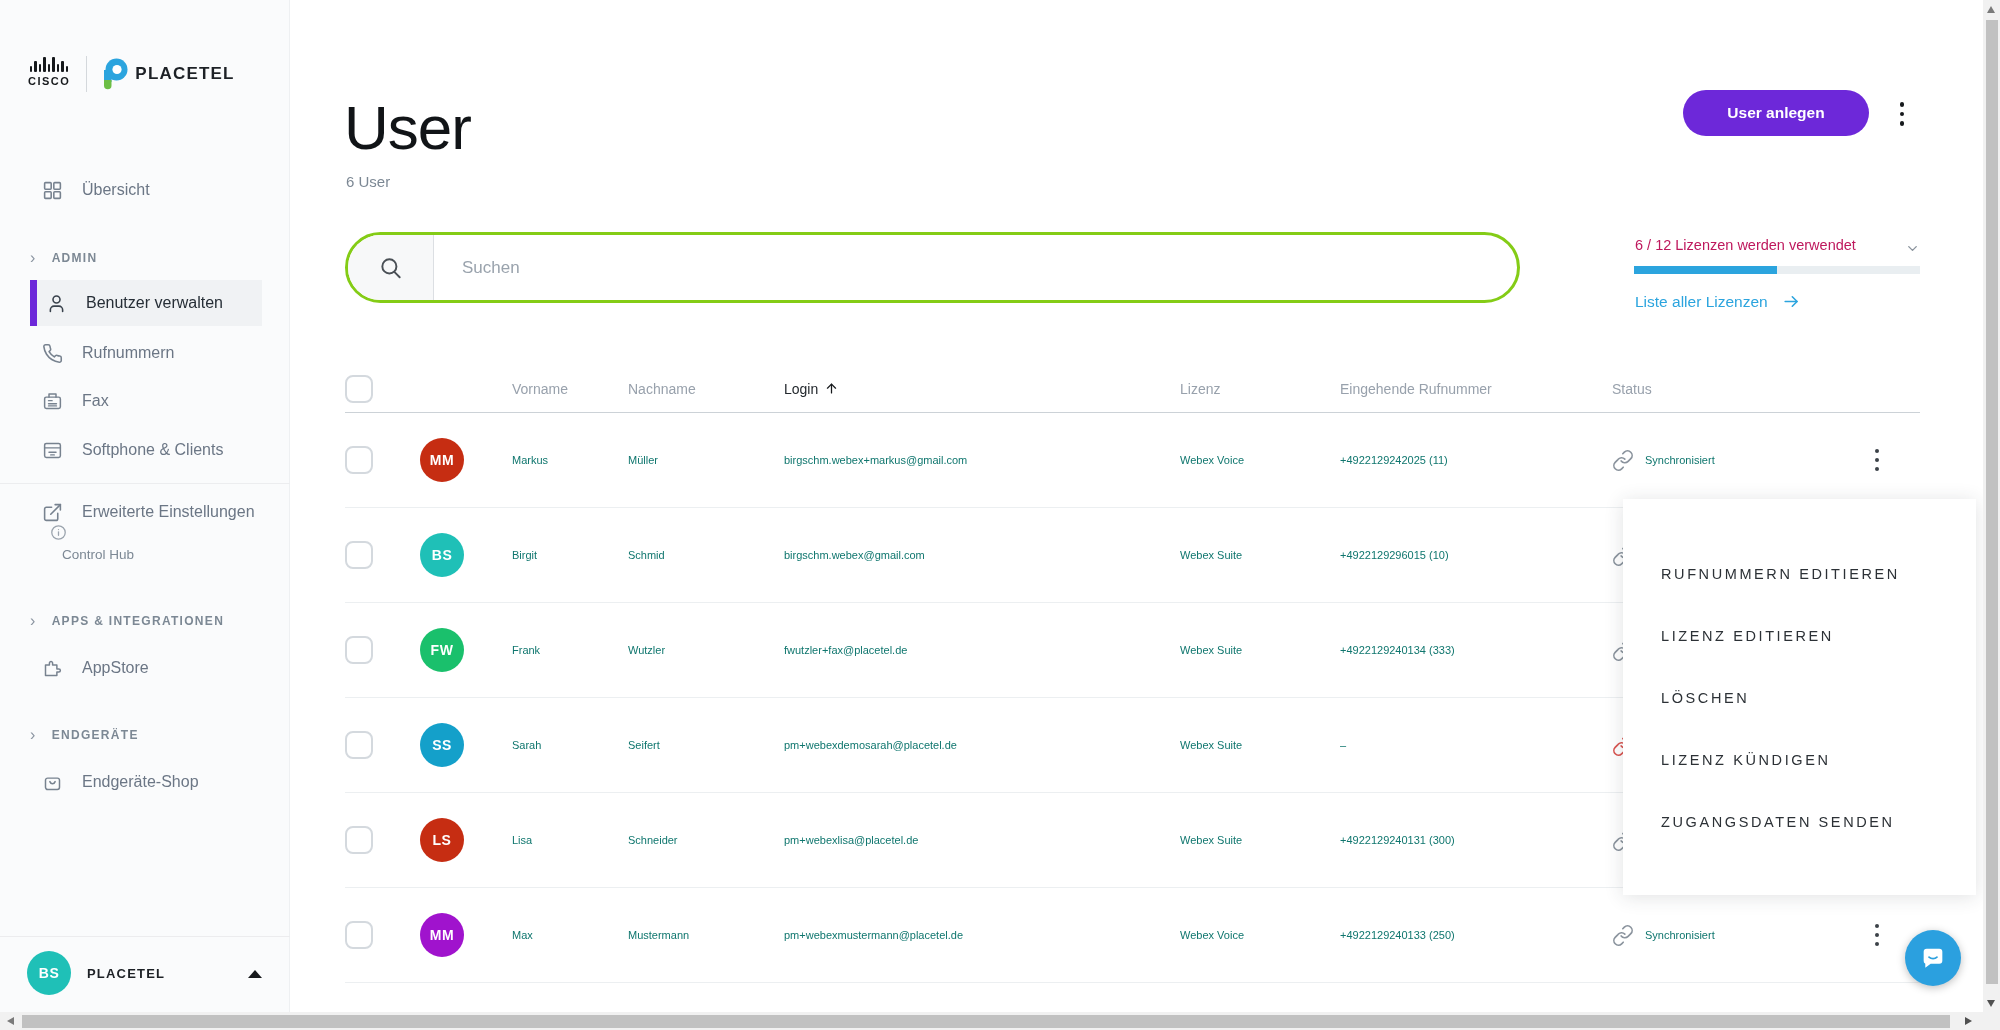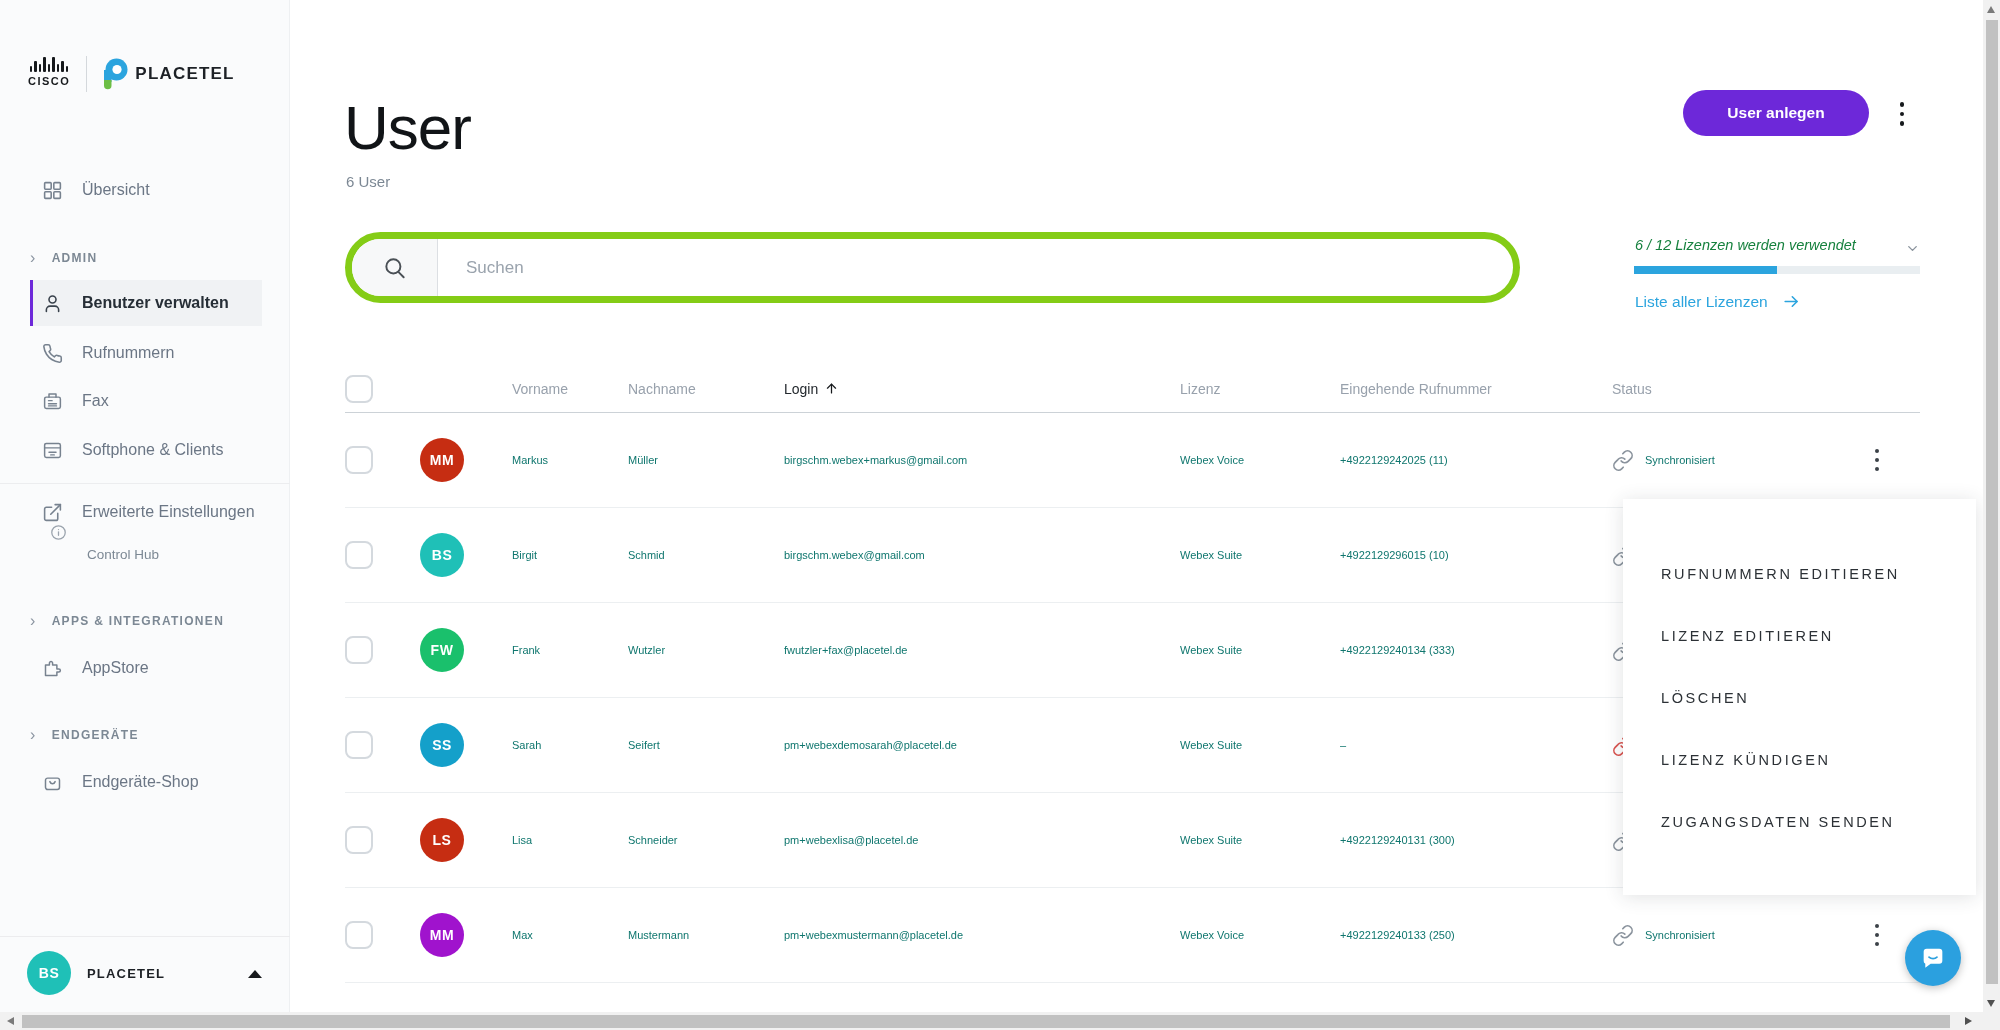--- a/index.html
+++ b/index.html
@@ -14,49 +14,49 @@
   .cisco-bars { display:flex; align-items:flex-end; gap:2px; height:16px; margin-bottom:3px; }
   .cisco-bars span { width:2.5px; background:#16191c; border-radius:1px; display:block; }
   .cisco-text { font-size:11px; font-weight:700; letter-spacing:1.5px; color:#16191c; }
   .logo-divider { width:1px; height:36px; background:#d4d8dc; margin-right:14px; }
   .placetel-logo { display:flex; align-items:center; gap:7px; }
   .p-mark { width:27px; height:32px; }
   .placetel-word { font-size:17px; font-weight:700; letter-spacing:1.2px; color:#1d2126; }
 
   .nav-item { position:absolute; left:0; width:290px; height:40px; display:flex; align-items:center; padding-left:42px; color:#6b7685; font-size:16px; cursor:pointer; }
   .nav-item .ic { width:21px; height:21px; margin-right:19px; flex:0 0 auto; color:#77828f; }
-  .nav-item.active { left:30px; width:232px; height:46px; background:#f0f2f4; border-left:3px solid #6d28d9; padding-left:9px; color:#262e36; font-weight:700; }
+  .nav-item.active { left:30px; width:232px; height:46px; background:#f0f2f4; border-left:7px solid #6d28d9; padding-left:9px; color:#262e36; font-weight:400; }
   .nav-item.active .ic { color:#39424c; }
   .section-head { position:absolute; left:30px; display:flex; align-items:center; gap:15px; color:#7c8894; font-size:12px; font-weight:700; letter-spacing:1.3px; cursor:pointer; }
   .section-head .chev { font-size:16px; font-weight:400; color:#8b95a1; line-height:1; }
   .side-divider { position:absolute; left:0; width:290px; height:1px; background:#ecedef; }
   .controlhub { position:absolute; left:50px; top:524px; color:#7c8894; }
   .controlhub .ic { width:17px; height:17px; color:#9aa3ad; }
-  .controlhub-label { font-size:13.5px; margin-left:37px; margin-top:2px; color:#7c8894; }
+  .controlhub-label { font-size:13.5px; margin-left:12px; margin-top:2px; color:#7c8894; }
   .account { position:absolute; left:0; top:936px; width:290px; height:76px; border-top:1px solid #ececee; }
   .account .avatar { position:absolute; left:27px; top:14px; width:44px; height:44px; border-radius:50%; color:#fff; font-size:14px; font-weight:700; line-height:44px; text-align:center; letter-spacing:.5px; }
   .account-name { position:absolute; left:87px; top:29px; font-size:13px; font-weight:700; letter-spacing:1.2px; color:#1d2126; }
   .caret-up { position:absolute; left:248px; top:33px; width:0; height:0; border-left:7px solid transparent; border-right:7px solid transparent; border-bottom:8px solid #16191c; }
 
   
   .page-title { position:absolute; left:344px; top:92px; font-size:62px; font-weight:300; letter-spacing:-1px; color:#111417; }
   .page-subtitle { position:absolute; left:346px; top:173px; font-size:15px; color:#7c8894; }
   .create-btn { position:absolute; left:1683px; top:90px; width:186px; height:46px; border:none; border-radius:23px; background:#6d28d9; color:#fff; font-family:inherit; font-size:15.5px; font-weight:700; cursor:pointer; }
   .page-kebab { position:absolute; left:1893px; top:97px; width:18px; height:34px; display:flex; flex-direction:column; align-items:center; justify-content:center; cursor:pointer; }
   .page-kebab span { width:4.5px; height:4.5px; border-radius:50%; background:#16191c; margin:2.6px 0; }
 
   
-  .search-bar { position:absolute; left:345px; top:232px; width:1175px; height:71px; border:7px solid #84cc16; border-radius:36px; background:#fff; display:flex; align-items:stretch; overflow:hidden; }
+  .search-bar { position:absolute; left:345px; top:232px; width:1175px; height:71px; border:3px solid #84cc16; border-radius:36px; background:#fff; display:flex; align-items:stretch; overflow:hidden; }
   .search-icon-wrap { width:86px; border-right:1px solid #dcdfe3; background:#f7f8f9; display:flex; align-items:center; justify-content:center; }
   .search-icon-wrap svg { width:26px; height:26px; color:#4a5056; }
   .search-input { flex:1; border:none; outline:none; background:transparent; padding:0 28px; font-family:inherit; font-size:17px; color:#333; }
   .search-input::placeholder { color:#9aa3ad; }
 
   
-  .lic-label { position:absolute; left:1635px; top:237px; font-size:14.5px; color:#15803d;font-style:italic; }
+  .lic-label { position:absolute; left:1635px; top:237px; font-size:14.5px; color:#be185d; }
   .lic-chev { position:absolute; left:1905px; top:241px; width:15px; height:15px; color:#8a939d; cursor:pointer; }
   .lic-bar { position:absolute; left:1634px; top:266px; width:286px; height:8px; background:#e9eef1; }
   .lic-fill { height:100%; background:#2ba4de; }
   .lic-link { position:absolute; left:1635px; top:292px; display:flex; align-items:center; gap:14px; color:#2ba4de; font-size:15.5px; cursor:pointer; }
   .lic-link svg { width:19px; height:19px; }
 
   
   .utable { position:absolute; left:345px; top:365px; width:1575px; }
   .trow { display:grid; grid-template-columns:30px 137px 116px 156px 396px 160px 272px 248px 60px; align-items:center; }
   .thead { height:48px; border-bottom:1px solid #ccd2d7; }

